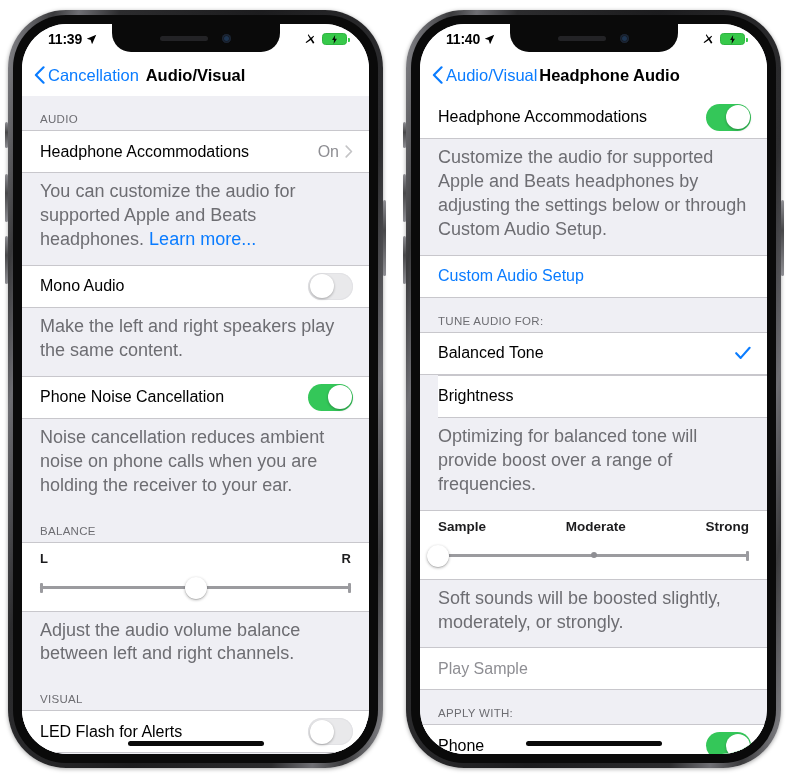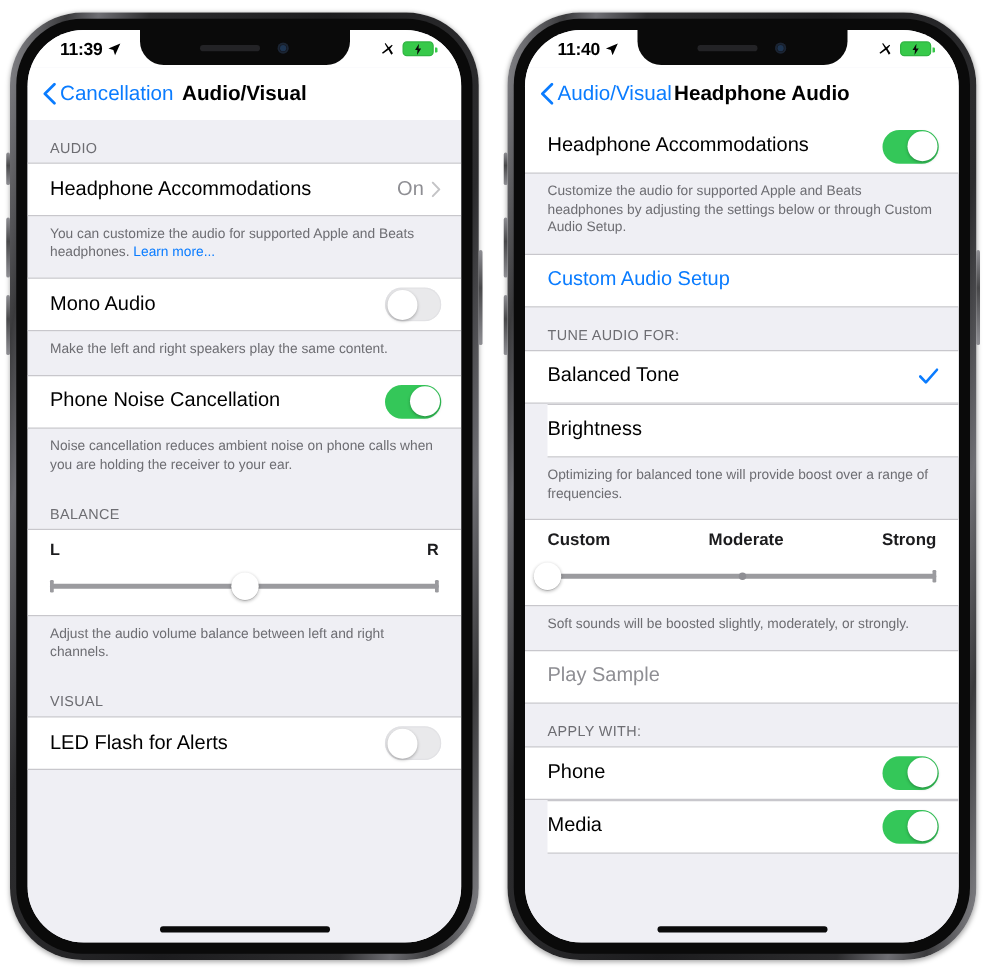--- a/index.html
+++ b/index.html
@@ -233,21 +233,21 @@
 
   .rows-block .row:not(:first-child) {
     border-top: 0.5px solid #c8c7cc;
     margin-left: 18px;
     padding-left: 0;
   }
   .rows-block .row:not(:first-child) .row-label { padding-left: 0; }
   .rows-block .row:not(:first-child) { padding-right: 16px; }
 
   .footnote {
-    font-size: 11px;
+    font-size: 18px;
     line-height: 1.33;
     color: #6d6d72;
     padding: 7px 18px 13px 18px;
   }
   .footnote a {
     color: #0a7cff;
     text-decoration: none;
   }
 
   
@@ -513,21 +513,21 @@
               </svg>
             </div>
             <div class="row">
               <span class="row-label">Brightness</span>
             </div>
           </div>
           <div class="footnote">Optimizing for balanced tone will provide boost over a range of frequencies.</div>
 
           <div class="slider-row">
             <div class="slider-labels three">
-              <span>Custom</span>
+              <span>Sample</span>
               <span>Moderate</span>
               <span>Strong</span>
             </div>
             <div class="slider-track">
               <div class="slider-line"></div>
               <div class="slider-cap r"></div>
               <div class="slider-tick" id="strength-tick" style="left: 50%;"></div>
               <div class="slider-thumb" id="strength-thumb" style="left: 0%;"></div>
             </div>
           </div>

